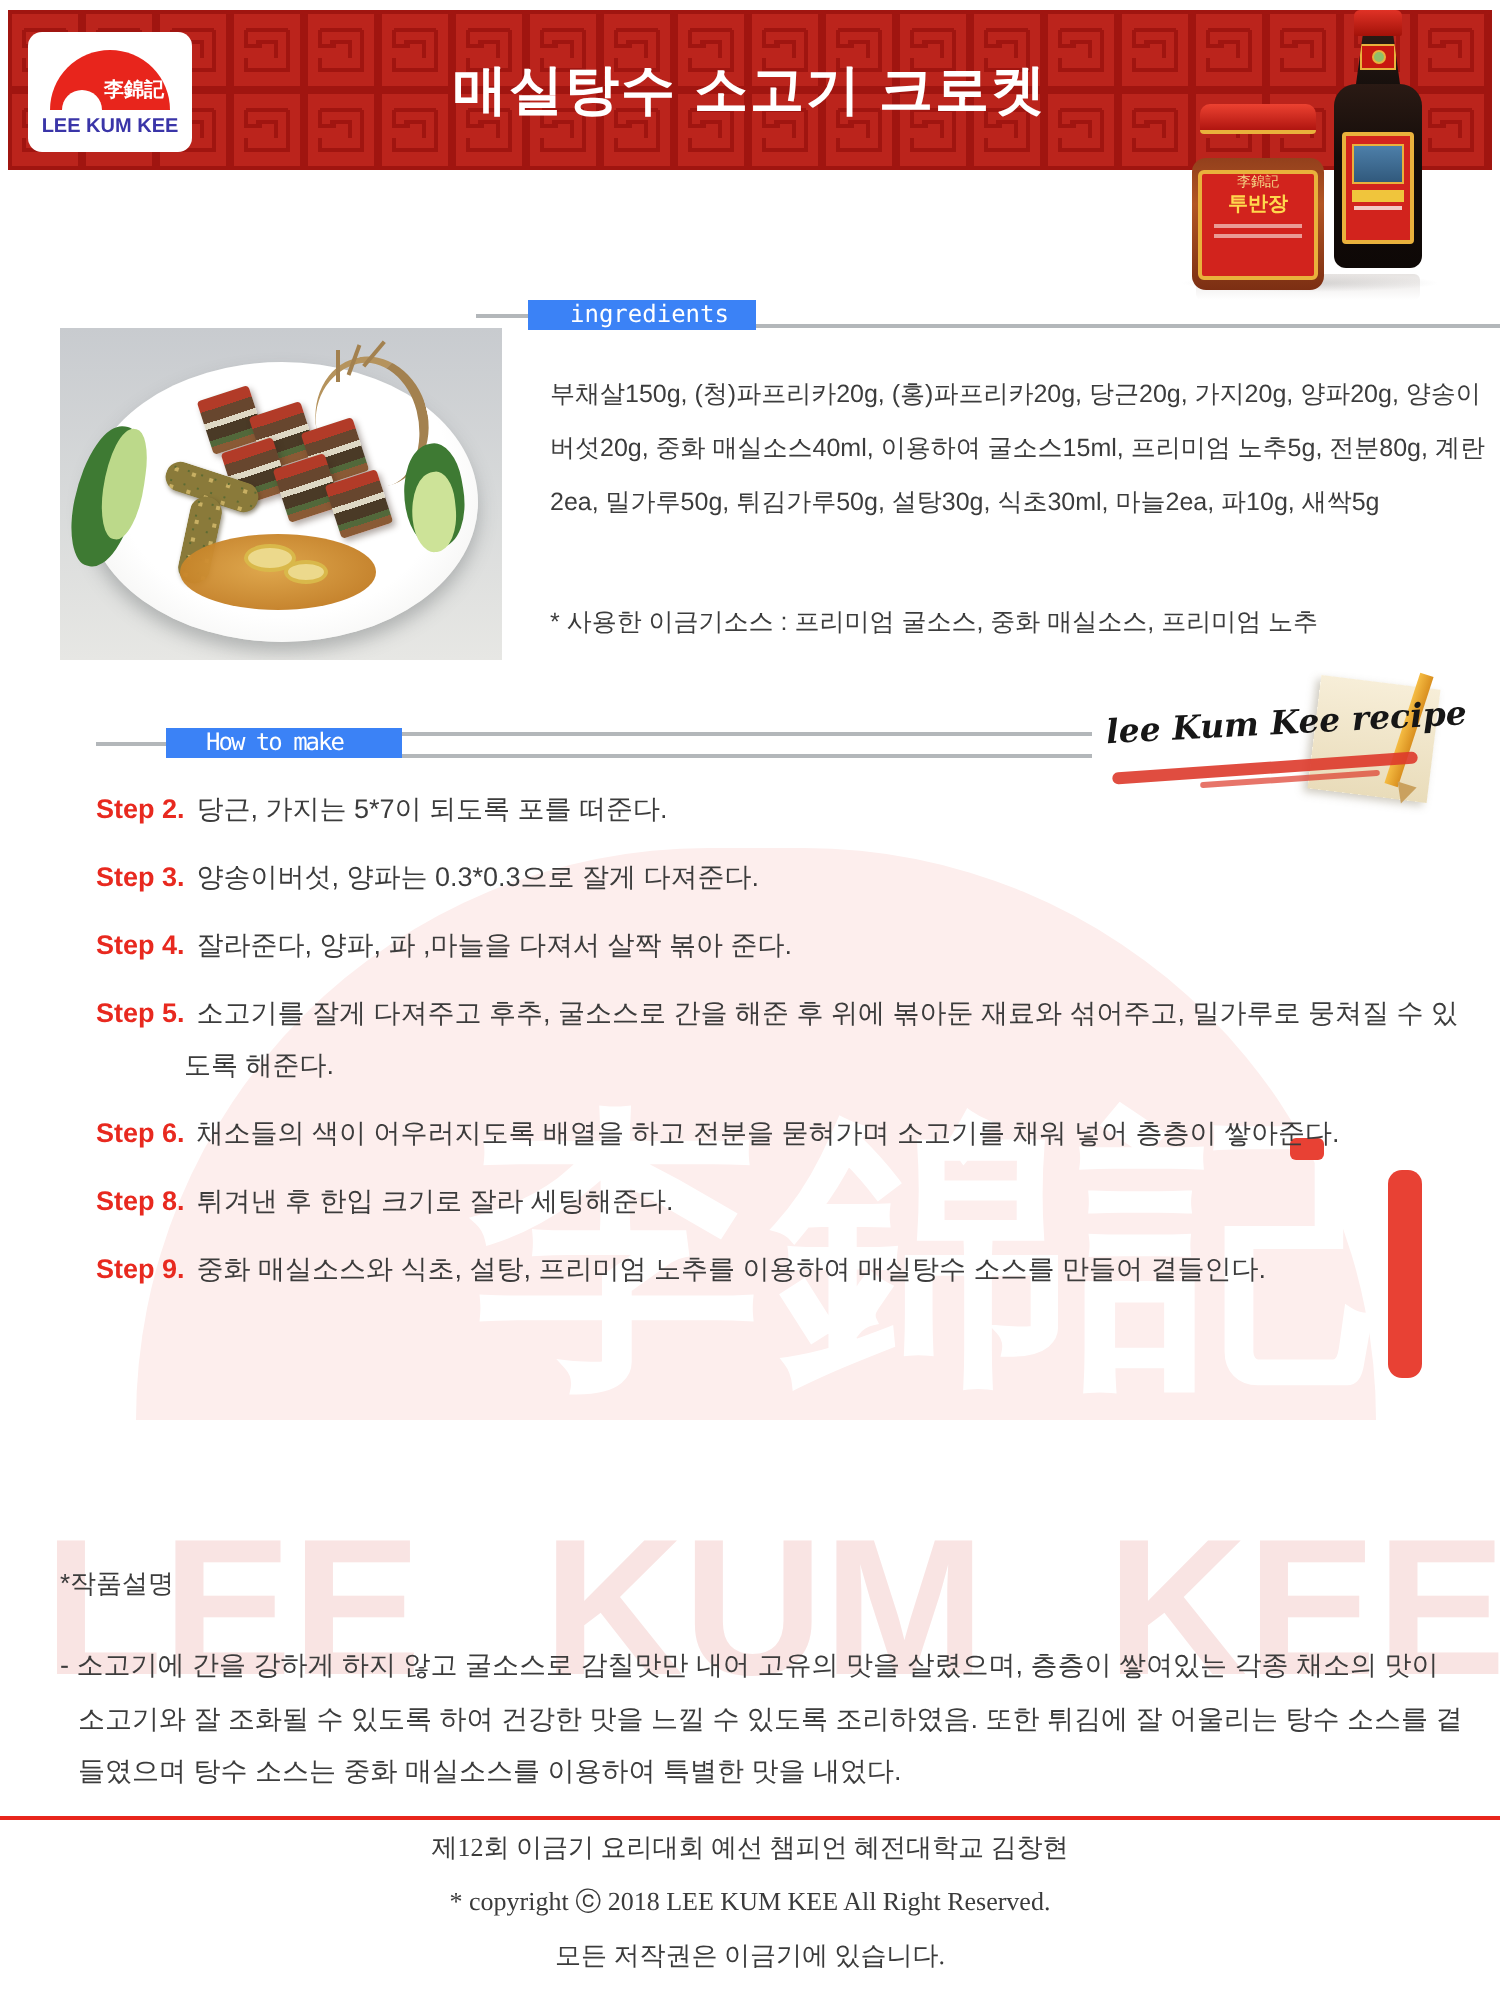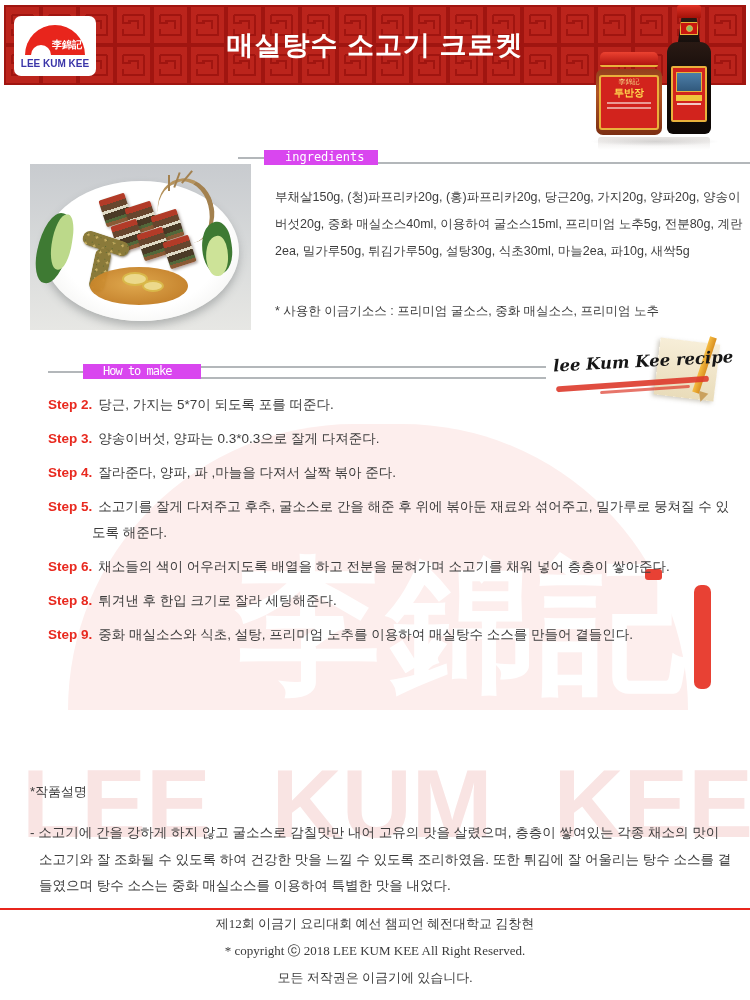--- a/index.html
+++ b/index.html
@@ -32,21 +32,21 @@
   .logo-box { position:absolute; left:10px; top:11px; width:82px; height:60px;
     background:#ffffff; border-radius:7px; padding-top:5px; }
   .logo-arch { display:block; margin:0 auto; }
   .logo-latin { display:block; text-align:center; font-size:10px; font-weight:bold;
     color:#3a35a8; letter-spacing:0; margin-top:1px; }
 
   
   .jar { position:absolute; left:596px; top:52px; width:66px; height:83px; }
   .jar-lid { height:15px; margin:0 4px; background:linear-gradient(180deg,#ec4231,#b01510);
     border-radius:5px 5px 2px 2px; border-bottom:2px solid #e9b13c; }
-  .jar-body { height:66px; margin-top:2px;
+  .jar-body { height:66px; margin-top:12px;
     background:linear-gradient(180deg,#93401c,#b25524 35%,#7c2f13);
     border-radius:7px; position:relative; }
   .jar-label { position:absolute; left:3px; right:3px; top:6px; bottom:5px;
     background:#d2231d; border:2px solid #e9b13c; border-radius:3px; text-align:center; }
   .jar-hanzi { display:block; font-size:7px; color:#f4d684; line-height:10px; }
   .jar-name { display:block; font-size:10px; font-weight:bold; color:#ffd84d; line-height:12px; }
   .jar-line { height:2px; background:#f0b9b4; margin:3px 6px 0 6px; opacity:.8; }
 
   .bottle { position:absolute; left:666px; top:5px; width:46px; height:131px; }
   .bottle-cap { width:24px; height:13px; margin:0 auto; background:linear-gradient(180deg,#e03226,#a31209);
@@ -65,21 +65,21 @@
     border:1px solid #e9b13c; }
   .bottle-strip { margin:3px 3px 0 3px; height:6px; background:#f0c53c; }
   .bottle-tinytext { margin:2px 4px 0 4px; height:2px; background:#f3c8c4; }
   .product-shadow { position:absolute; left:590px; top:137px; width:130px; height:9px;
     background:radial-gradient(ellipse at center,#d9d9d9,transparent 70%); }
   .product-refl { position:absolute; left:598px; top:137px; width:112px; height:13px;
     background:linear-gradient(180deg,#c9c2be,transparent); opacity:.45; border-radius:3px; }
 
   
   .seg { position:absolute; height:2px; background:#b3b7ba; }
-  .sec-label { position:absolute; background:#d946ef; color:#ffffff;
+  .sec-label { position:absolute; background:#3b82f6; color:#ffffff;
     font-family:"DejaVu Sans Mono", monospace; font-size:12px; line-height:14px; height:15px; }
   .lbl-ingredients { left:264px; top:150px; width:114px; padding-left:21px; }
   .lbl-howto { left:83px; top:364px; width:118px; padding-left:20px; letter-spacing:-1px; }
 
   
   .photo { position:absolute; left:30px; top:164px; width:221px; height:166px;
     background:linear-gradient(180deg,#c8cbcf,#d9dbdb 55%,#e7e7e4); overflow:hidden; }
   .plate { position:absolute; left:13px; top:17px; width:196px; height:140px; border-radius:50%;
     background:radial-gradient(ellipse at 50% 40%,#ffffff 60%,#f2f2f0 85%,#e4e4e2);
     box-shadow:0 5px 9px rgba(80,85,90,.35); }

